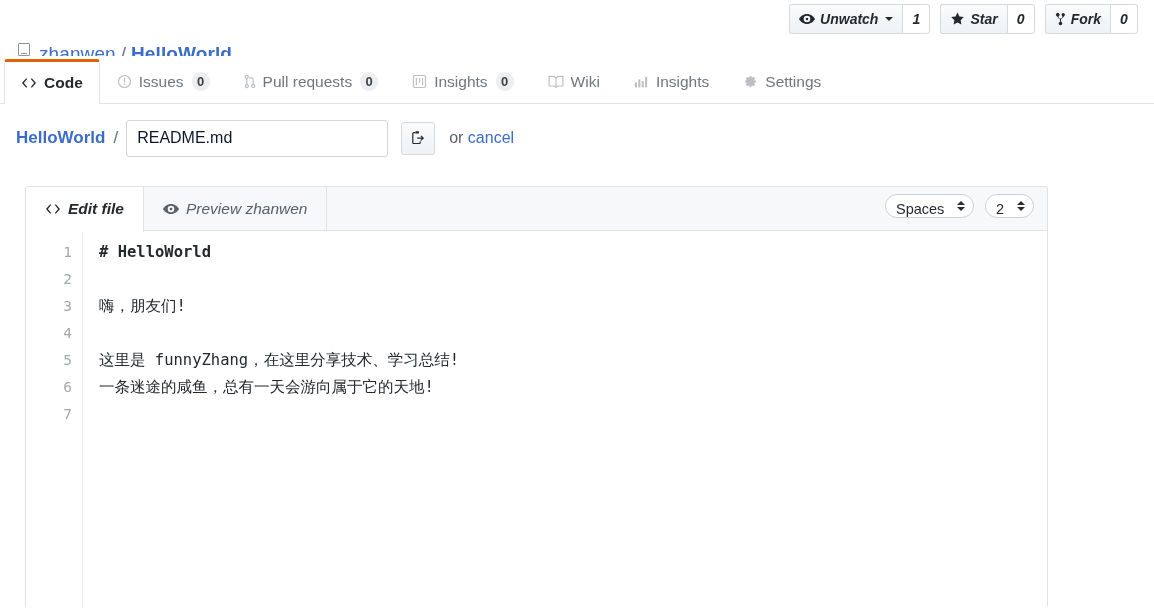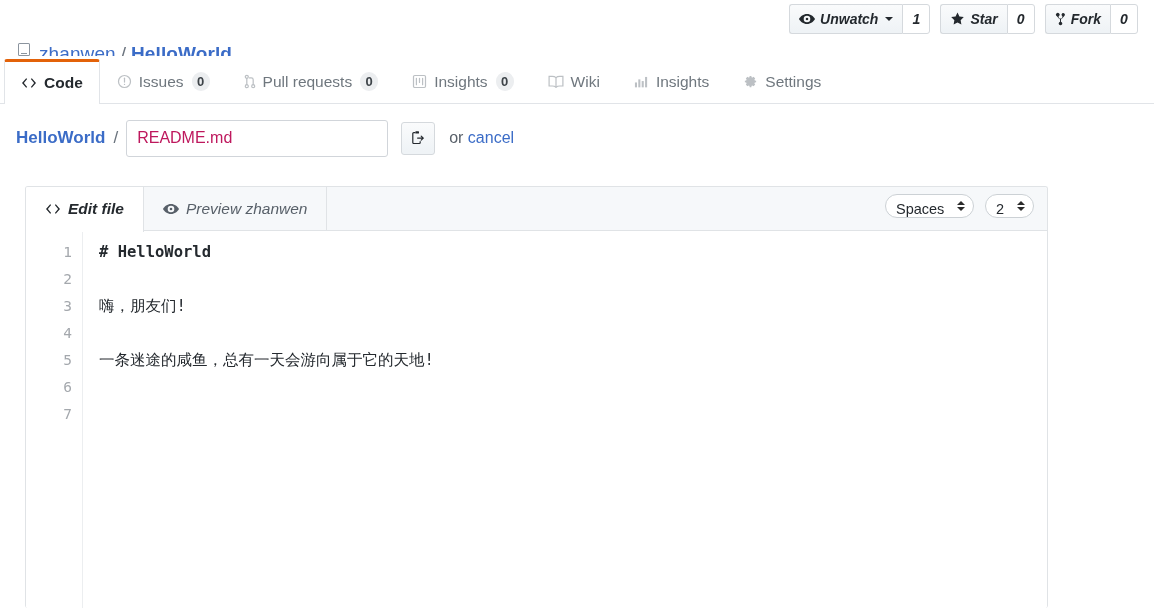--- a/index.html
+++ b/index.html
@@ -202,21 +202,21 @@
     color: #6a737d;
     margin: 0 8px;
   }
   #filename-input {
     width: 262px;
     height: 37px;
     box-sizing: border-box;
     padding: 0 10px;
     font-size: 16px;
     font-family: "Liberation Sans", sans-serif;
-    color: #be185d;
+    color: #0f172a;
     background: #fff;
     border: 1px solid #d1d5da;
     border-radius: 3px;
     outline: none;
   }
   #move-file-button {
     width: 34px;
     height: 33px;
     margin-left: 13px;
     box-sizing: border-box;
@@ -598,18 +598,19 @@
       <div>4</div>
       <div>5</div>
       <div>6</div>
       <div>7</div>
     </div>
     <div id="code-lines">
       <div class="md-heading"># HelloWorld</div>
       <div></div>
       <div>嗨，朋友们!</div>
       <div></div>
+      <div>这里是 funnyZhang，在这里分享技术、学习总结!</div>
       <div>一条迷途的咸鱼，总有一天会游向属于它的天地!</div>
       <div></div>
     </div>
   </div>
 
 </div>
 
 </body></html>

